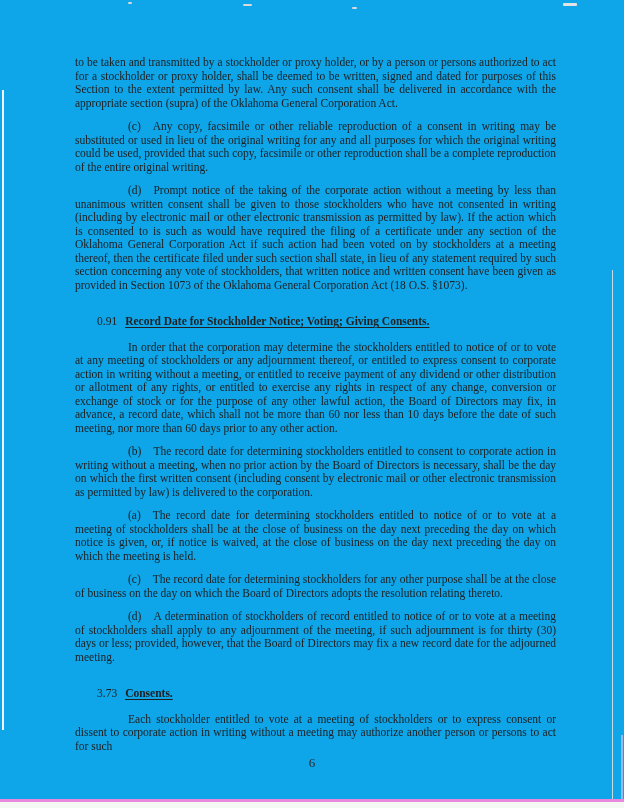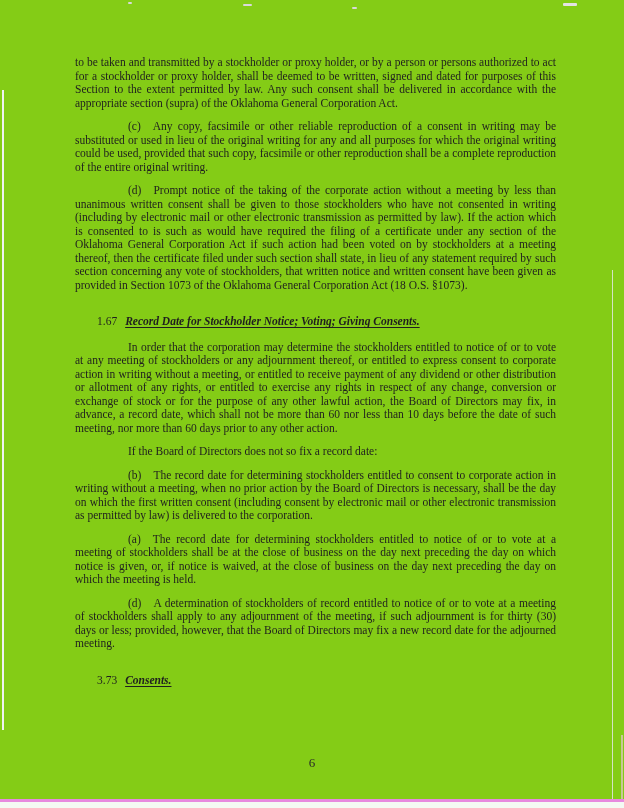--- a/index.html
+++ b/index.html
@@ -11,21 +11,21 @@
     width: 624px;
     height: 808px;
     position: relative;
     overflow: hidden;
     font-family: "Liberation Serif", serif;
     color: #1f1f1f;
   }
   .page {
     position: absolute;
     inset: 0;
-    background: #84cc16;
+    background: #0ea5e9;
   }
   .content {
     position: absolute;
     left: 75px;
     top: 56px;
     width: 481px;
     font-size: 11.5px;
     line-height: 13.5px;
     text-align: justify;
   }
@@ -49,21 +49,20 @@
     margin: 23px 0 12px 22px;
   }
   h2.sec .hnum {
     margin-right: 8px;
     font-weight: normal;
   }
   h2.sec .htitle {
     font-weight: bold;
     text-decoration: underline;
     text-underline-offset: 2px;
-    font-style: italic;
   }
   .pagenum {
     position: absolute;
     left: 0;
     top: 755px;
     width: 100%;
     text-align: center;
     font-size: 13px;
     color: #2a2a2a;
   }
@@ -135,44 +134,47 @@
 
     <p>
       <span class="lbl">(c)</span><span>Any copy, facsimile or other reliable reproduction of a consent in writing may be substituted or used in lieu of the original writing for any and all purposes for which the original writing could be used, provided that such copy, facsimile or other reproduction shall be a complete reproduction of the entire original writing.</span>
     </p>
 
     <p>
       <span class="lbl">(d)</span><span>Prompt notice of the taking of the corporate action without a meeting by less than unanimous written consent shall be given to those stockholders who have not consented in writing (including by electronic mail or other electronic transmission as permitted by law). If the action which is consented to is such as would have required the filing of a certificate under any section of the Oklahoma General Corporation Act if such action had been voted on by stockholders at a meeting thereof, then the certificate filed under such section shall state, in lieu of any statement required by such section concerning any vote of stockholders, that written notice and written consent have been given as provided in Section 1073 of the Oklahoma General Corporation Act (18 O.S. §1073).</span>
     </p>
 
     <h2 class="sec">
-      <span class="hnum">1.67</span><span class="htitle">Record Date for Stockholder Notice; Voting; Giving Consents.</span>
+      <span class="hnum">0.91</span><span class="htitle">Record Date for Stockholder Notice; Voting; Giving Consents.</span>
     </h2>
 
     <p>In order that the corporation may determine the stockholders entitled to notice of or to vote at any meeting of stockholders or any adjournment thereof, or entitled to express consent to corporate action in writing without a meeting, or entitled to receive payment of any dividend or other distribution or allotment of any rights, or entitled to exercise any rights in respect of any change, conversion or exchange of stock or for the purpose of any other lawful action, the Board of Directors may fix, in advance, a record date, which shall not be more than 60 nor less than 10 days before the date of such meeting, nor more than 60 days prior to any other action.</p>
 
-    <p>If the Board of Directors does not so fix a record date:</p>
 
     <p>
       <span class="lbl">(b)</span><span>The record date for determining stockholders entitled to consent to corporate action in writing without a meeting, when no prior action by the Board of Directors is necessary, shall be the day on which the first written consent (including consent by electronic mail or other electronic transmission as permitted by law) is delivered to the corporation.</span>
     </p>
 
     <p>
       <span class="lbl">(a)</span><span>The record date for determining stockholders entitled to notice of or to vote at a meeting of stockholders shall be at the close of business on the day next preceding the day on which notice is given, or, if notice is waived, at the close of business on the day next preceding the day on which the meeting is held.</span>
     </p>
 
+    <p>
+      <span class="lbl">(c)</span><span>The record date for determining stockholders for any other purpose shall be at the close of business on the day on which the Board of Directors adopts the resolution relating thereto.</span>
+    </p>
 
     <p>
       <span class="lbl">(d)</span><span>A determination of stockholders of record entitled to notice of or to vote at a meeting of stockholders shall apply to any adjournment of the meeting, if such adjournment is for thirty (30) days or less; provided, however, that the Board of Directors may fix a new record date for the adjourned meeting.</span>
     </p>
 
     <h2 class="sec">
       <span class="hnum">3.73</span><span class="htitle">Consents.</span>
     </h2>
 
+    <p>Each stockholder entitled to vote at a meeting of stockholders or to express consent or dissent to corporate action in writing without a meeting may authorize another person or persons to act for such</p>
 
   </div>
 
   <div class="pagenum">6</div>
 
   <div class="scan-edge-left"></div>
   <div class="scan-edge-right"></div>
   <div class="scan-edge-right-pink"></div>
   <div class="scan-bottom-strip"></div>
   <div class="scan-bottom-line"></div>

